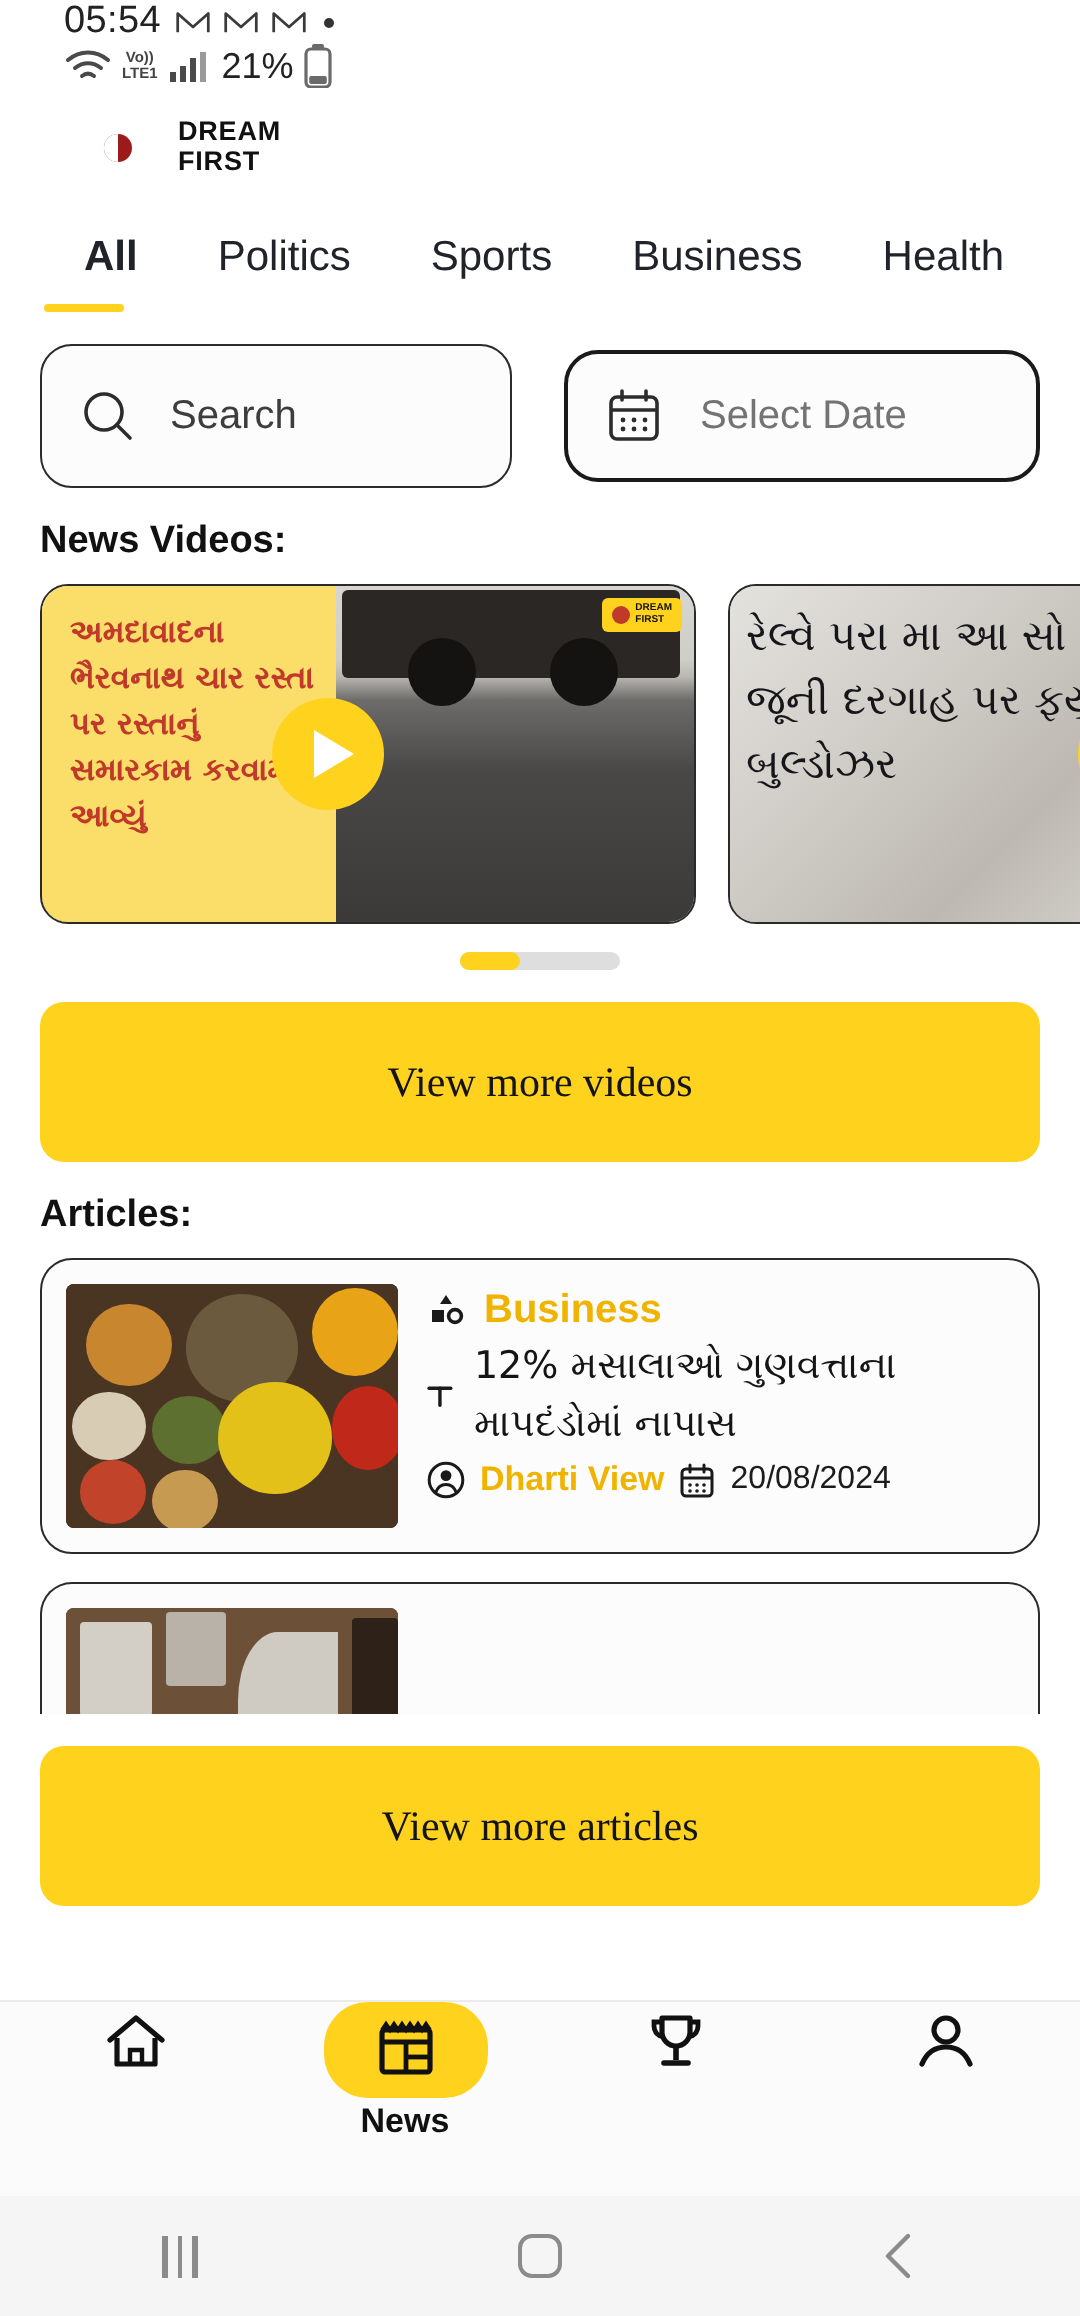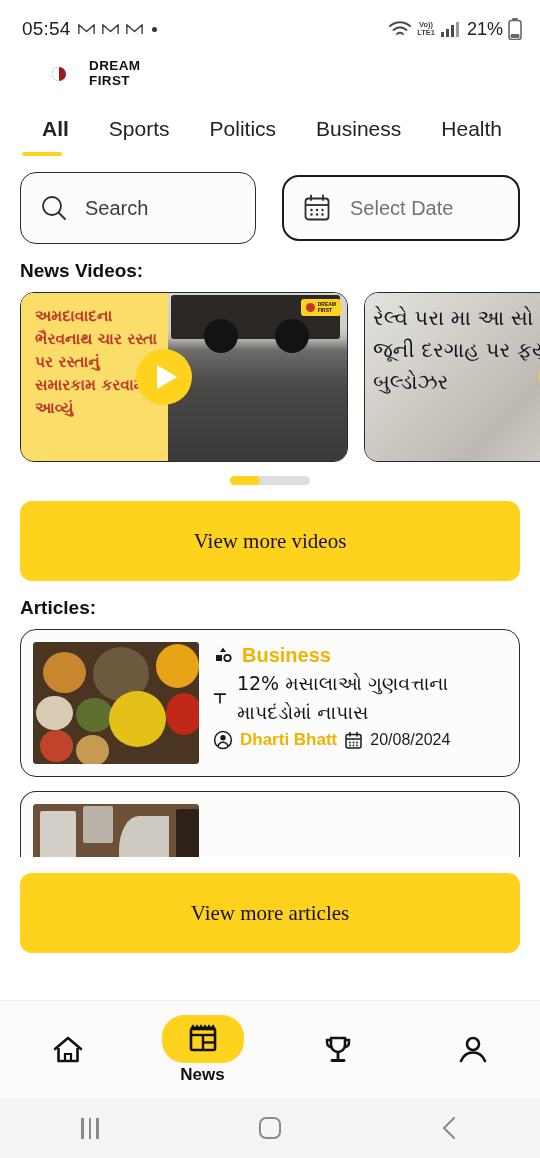--- a/index.html
+++ b/index.html
@@ -7,23 +7,24 @@
   body {
     font-family: "Liberation Sans", sans-serif;
     background:#ffffff;
     color:#1a1a1a;
     overflow:hidden;
     position:relative;
   }
 
   
   .statusbar {
-    height:40px; display:flex; align-items:flex-end;
-    padding:0 18px 0 22px; justify-content:space-between;
+    height:40px; display:flex; align-items:flex-start;
+    padding:0 18px 0 32px; justify-content:space-between;
     background:#ffffff;
+    flex-direction:column;
   }
   .sb-left { display:flex; align-items:center; gap:7px; }
   .sb-time { font-size:19px; color:#222; letter-spacing:.2px; }
   .sb-m { width:17px; height:14px; display:block; }
   .sb-dot { width:5px; height:5px; border-radius:50%; background:#333; margin-left:2px; }
   .sb-right { display:flex; align-items:center; gap:5px; }
   .sb-volte { font-size:7.5px; line-height:1.05; text-align:center; color:#444; font-weight:700; }
   .sb-batt-txt { font-size:18px; color:#222; margin-left:2px; }
 
   
@@ -134,21 +135,21 @@
   .a-author { font-size:17px; font-weight:700; color:#F0B400; }
   .a-date { font-size:16px; color:#1c1c1c; }
 
   
   .spice { position:absolute; inset:0; background:#4a3422; }
   .bowl { position:absolute; border-radius:50%; }
 
   
   .botnav {
     position:absolute; left:0; right:0; bottom:60px; height:98px; background:#fbfbfb;
-    border-top:1px solid #ececec; display:flex; align-items:center;
+    border-top:1px solid #ececec; display:flex; align-items:flex-start;
   }
   .nav-item { flex:1; display:flex; flex-direction:column; align-items:center; justify-content:center; gap:2px; }
   .nav-pill { background:#FFD21E; border-radius:22px; padding:7px 24px; display:flex; align-items:center; justify-content:center; }
   .nav-label { font-size:17px; font-weight:600; color:#111; }
 
   
   .sysbar { position:absolute; left:0; right:0; bottom:0; height:60px; background:#f5f5f5; display:flex; align-items:center; }
   .sys-item { flex:1; display:flex; align-items:center; justify-content:center; }
   .sys-recents { display:flex; gap:5px; }
   .sys-recents i { display:block; width:2.5px; height:21px; background:#8b8b8b; }
@@ -209,22 +210,22 @@
     <div class="logo-text">
       <div>DREAM</div>
       <div>FIRST</div>
     </div>
   </div>
 </div>
 
 <div class="tabs-outer">
   <div class="tabs">
     <span class="tab active">All</span>
+    <span class="tab">Politics</span>
     <span class="tab">Sports</span>
-    <span class="tab">Politics</span>
     <span class="tab">Business</span>
     <span class="tab">Health</span>
     <span class="tab">Travel</span>
     <span class="tab">Crime</span>
 
   </div>
   <div class="tab-underline"></div>
 </div>
 
 <div class="filters">
@@ -322,21 +323,21 @@
         <line x1="9" y1="4" x2="9" y2="15" stroke="#1a1a1a" stroke-width="2.2" stroke-linecap="round"></line>
       </svg>
       <span class="a-title">12% મસાલાઓ ગુણવત્તાના માપદંડોમાં નાપાસ</span>
     </div>
     <div class="a-meta">
       <svg width="20" height="20" viewBox="0 0 20 20">
         <circle cx="10" cy="10" r="8.4" fill="none" stroke="#1a1a1a" stroke-width="1.5"></circle>
         <circle cx="10" cy="7.8" r="2.7" fill="#1a1a1a"></circle>
         <path d="M4.8 16.4c1-2.8 3-4.1 5.2-4.1s4.2 1.3 5.2 4.1" fill="none" stroke="#1a1a1a" stroke-width="1.5"></path>
       </svg>
-      <span class="a-author">Dharti Bhatt</span>
+      <span class="a-author">Dharti View</span>
       <svg width="19" height="19" viewBox="0 0 19 19">
         <rect x="2" y="3.5" width="15" height="13.5" rx="2" fill="none" stroke="#1a1a1a" stroke-width="1.5"></rect>
         <line x1="2" y1="8" x2="17" y2="8" stroke="#1a1a1a" stroke-width="1.5"></line>
         <line x1="6" y1="1.5" x2="6" y2="5" stroke="#1a1a1a" stroke-width="1.5" stroke-linecap="round"></line>
         <line x1="13" y1="1.5" x2="13" y2="5" stroke="#1a1a1a" stroke-width="1.5" stroke-linecap="round"></line>
         <circle cx="6" cy="11.5" r=".9" fill="#1a1a1a"></circle>
           <circle cx="9.5" cy="11.5" r=".9" fill="#1a1a1a"></circle>
           <circle cx="13" cy="11.5" r=".9" fill="#1a1a1a"></circle>
         <circle cx="6" cy="14.5" r=".9" fill="#1a1a1a"></circle>
           <circle cx="9.5" cy="14.5" r=".9" fill="#1a1a1a"></circle>

